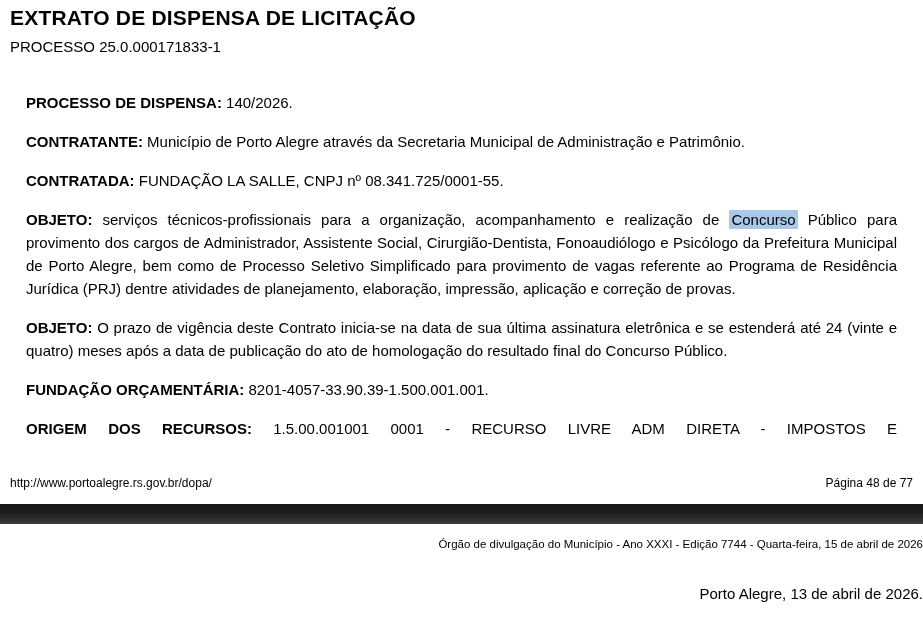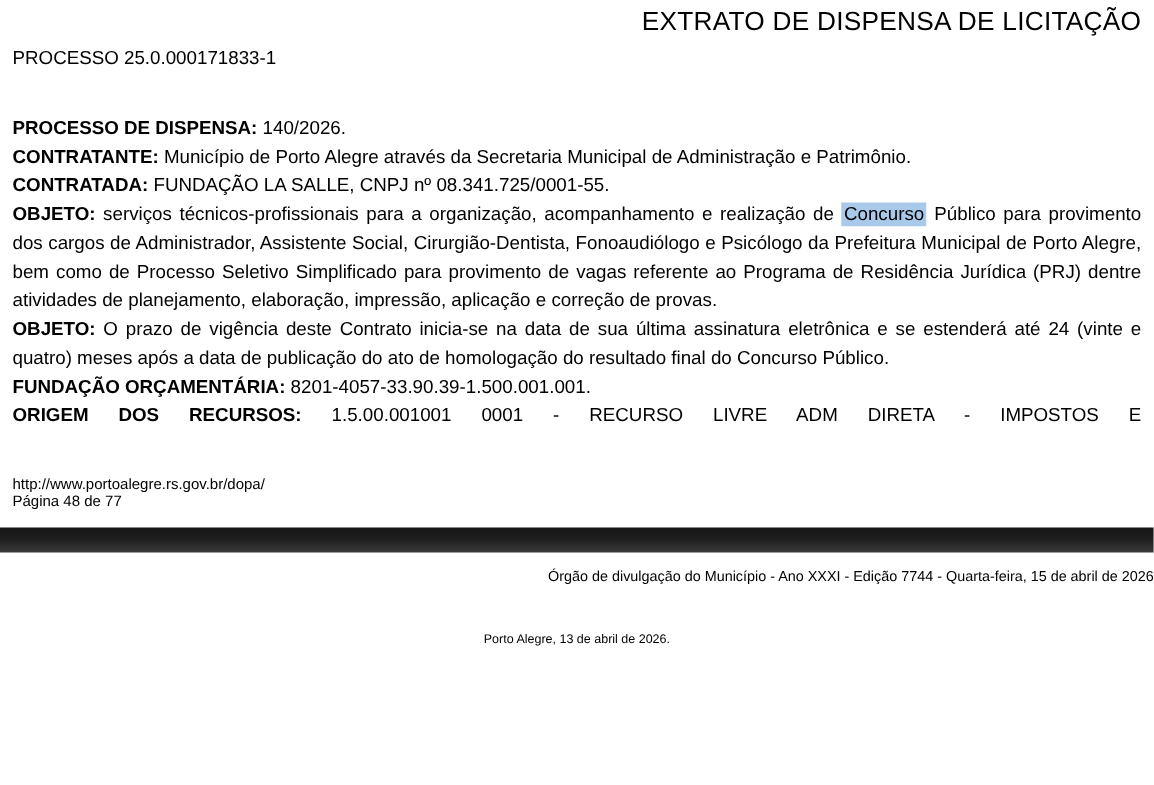--- a/index.html
+++ b/index.html
@@ -7,57 +7,57 @@
   html, body { background: #ffffff; }
   body {
     width: 923px; height: 628px; overflow: hidden;
     font-family: "Liberation Sans", sans-serif;
     color: #000000;
   }
   .doc { width: 923px; height: 628px; position: relative; background: #fff; }
 
   .page-top { padding: 0 10px; }
   .doc-title {
-    margin-top: 5px; text-align: right;
-    font-size: 21px; font-weight: normal; line-height: 26px;
+    margin-top: 5px; text-align: left;
+    font-size: 21px; font-weight: bold; line-height: 26px;
     letter-spacing: 0.2px;
   }
   .doc-subtitle {
     margin-top: 7px; 
     font-size: 15px; font-weight: normal; line-height: 17px;
   }
   .body-text { margin-top: 36px; font-size: 15px; line-height: 23px; }
-  .body-text p { margin: 0; }
+  .body-text p { margin: 16px; }
   .field-label { font-weight: bold; }
   .p-justify { text-align: justify; }
   .p-justify-all { text-align: justify; text-align-last: justify; }
   .find-highlight { background: var(--highlight); padding: 1px 2px; }
 
   .footer-row {
     margin-top: 36px; padding: 0 10px;
     display: flex; justify-content: space-between; align-items: baseline;
-    font-size: 12px; line-height: 14px; flex-direction: column;
+    font-size: 12px; line-height: 14px;
   }
 
   .page-separator {
     margin-top: 14px; width: 923px; height: 20px;
     background: linear-gradient(180deg, var(--sep-top) 0%, #1e1e1e 45%, var(--sep-bottom) 100%);
   }
 
   .masthead {
     margin-top: 13px; text-align: right;
     font-size: 11.5px; line-height: 14px;
   }
 
   .page-bottom { padding: 0 10px; margin-top: 17px; font-size: 15px; line-height: 23px; }
   .page-bottom p { margin: 0; }
 
   .dateline {
-    margin-top: 31px; text-align: center;
-    font-size: 10px; line-height: 23px;
+    margin-top: 31px; text-align: right;
+    font-size: 15px; line-height: 23px;
   }
 </style>
 </head>
 <body>
 
 <div class="doc">
 
   <div class="page-top">
 
     <div class="doc-title">EXTRATO DE DISPENSA DE LICITAÇÃO</div>

